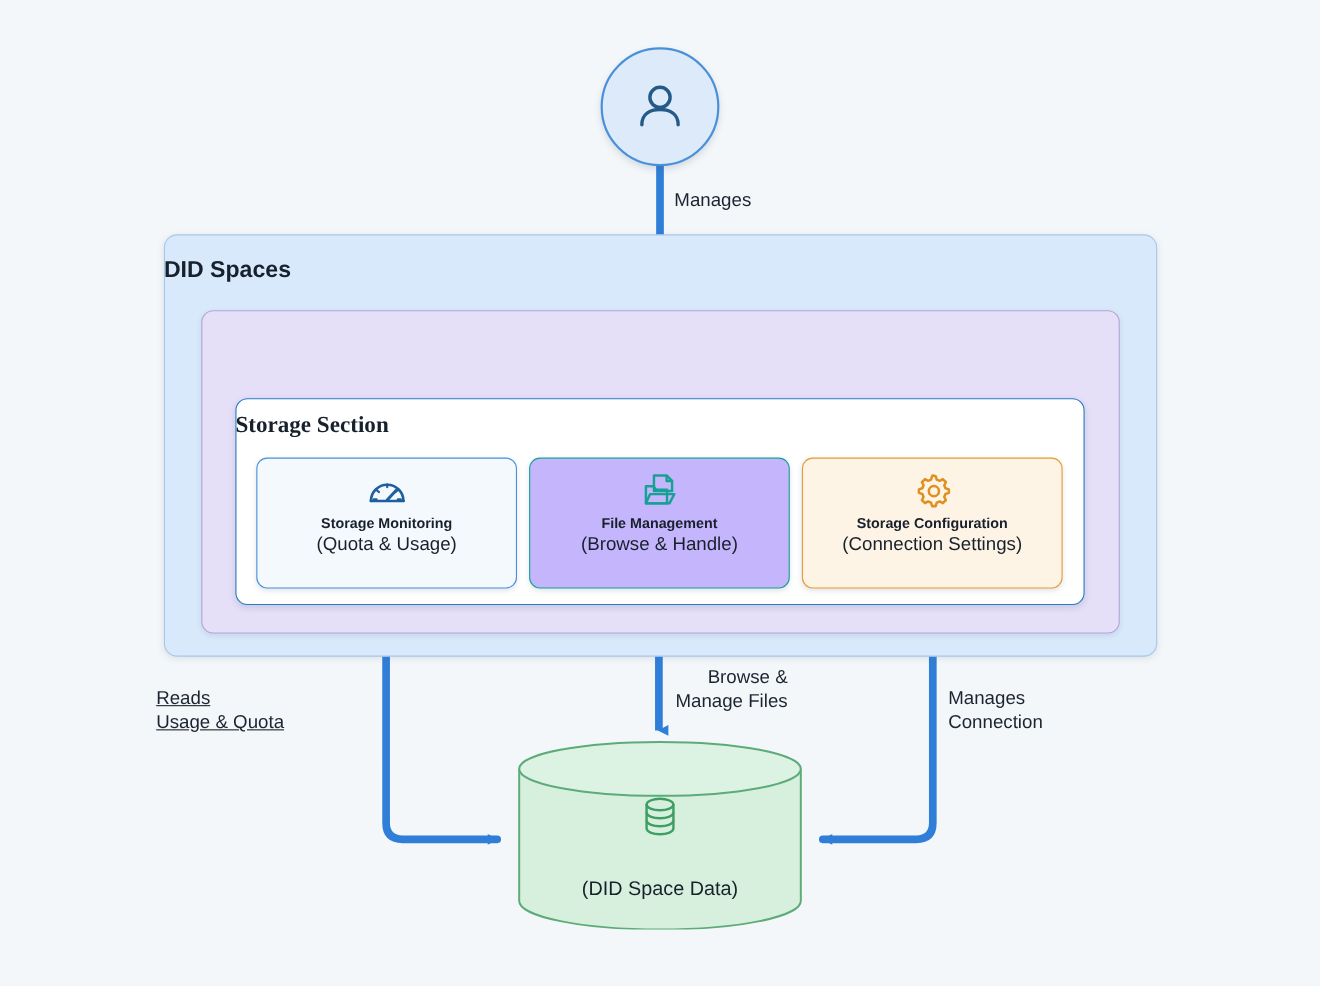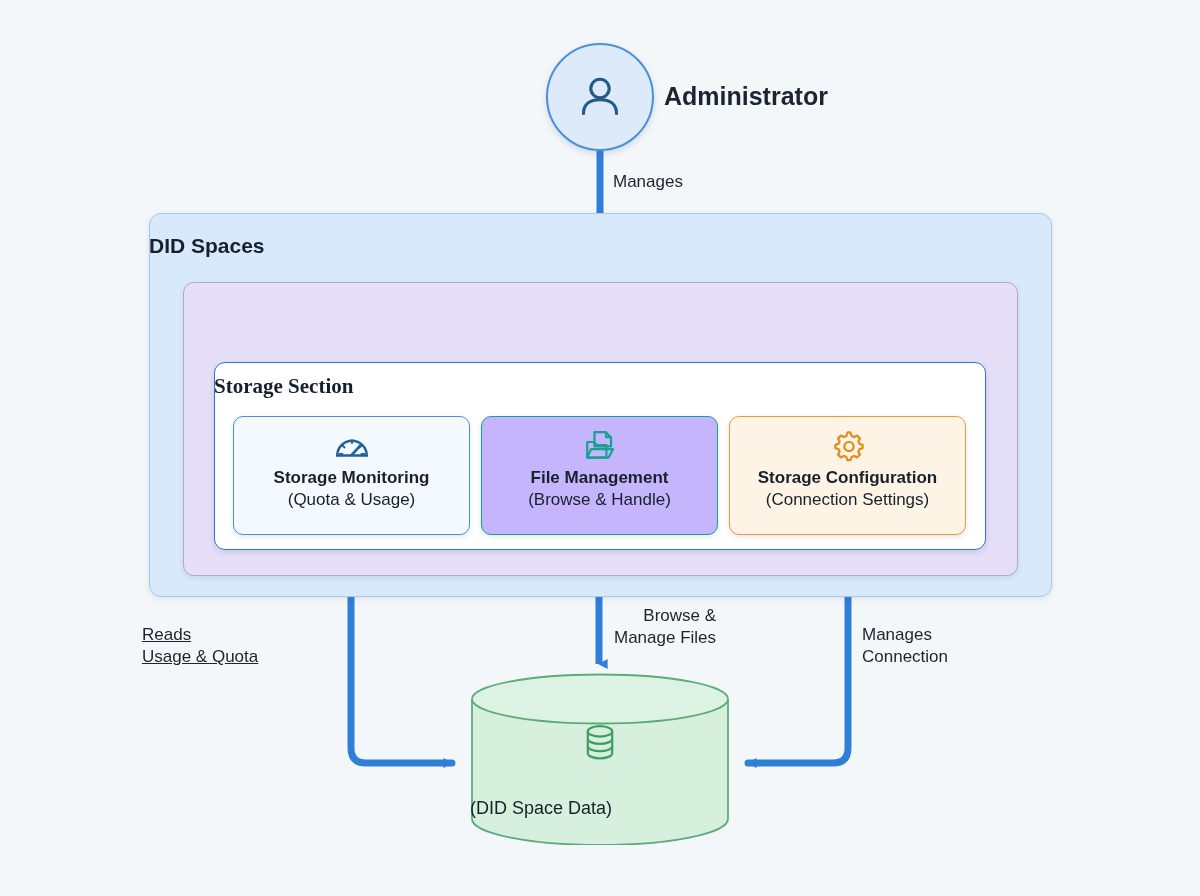--- a/index.html
+++ b/index.html
@@ -136,21 +136,21 @@
 
   .card-icon {
     margin-top: 11px;
     height: 34px;
     display: flex;
     align-items: center;
     justify-content: center;
   }
   .card-title {
     margin-top: 6px;
-    font-size: 17px;
+    font-size: 13px;
     font-weight: 700;
     color: #17202b;
     white-space: nowrap;
   }
   .card-sub {
     margin-top: 2px;
     font-size: 17px;
     font-weight: 400;
     color: #17202b;
     white-space: nowrap;
@@ -175,20 +175,21 @@
     width: 260px;
     text-align: center;
     font-size: 18px;
     font-weight: 700;
     color: #17202b;
   }
   #datastore-sub {
     left: 470px;
     top: 798px;
     width: 260px;
+    text-align: center;
     font-size: 18px;
     font-weight: 400;
     color: #17202b;
   }
 
   
   .edge-label {
     position: absolute;
     font-size: 17px;
     color: #1b2430;
@@ -233,21 +234,20 @@
 
   <div class="abs" id="did-spaces-title">DID Spaces</div>
   <div class="abs" id="storage-section-title">Storage Section</div>
 
   <div class="abs" id="actor-circle">
     <svg width="52" height="52" viewBox="0 0 52 52">
       <circle cx="26" cy="17.5" r="9.2" fill="none" stroke="#245a87" stroke-width="3.1"></circle>
       <path d="M9.5,42.5 C9.5,32.5 17,28.6 26,28.6 C35,28.6 42.5,32.5 42.5,42.5" fill="none" stroke="#245a87" stroke-width="3.1" stroke-linecap="round"></path>
     </svg>
   </div>
-  <div class="abs" id="actor-label">Administrator</div>
 
   <div class="card" id="card-monitoring">
     <div class="card-icon">
       <svg width="36" height="32" viewBox="0 0 36 32">
         <path d="M3.2,26.5 A14.8,14.8 0 0 1 32.8,26.5" fill="none" stroke="#1f5f9e" stroke-width="2.4" stroke-linecap="round"></path>
         <line x1="3.2" y1="26.5" x2="32.8" y2="26.5" stroke="#1f5f9e" stroke-width="2.4" stroke-linecap="round"></line>
         <line x1="18" y1="11.2" x2="18" y2="14.0" stroke="#1f5f9e" stroke-width="1.9" stroke-linecap="round"></line>
         <line x1="8.4" y1="16.6" x2="10.6" y2="18.4" stroke="#1f5f9e" stroke-width="1.9" stroke-linecap="round"></line>
         <line x1="27.6" y1="16.6" x2="25.4" y2="18.4" stroke="#1f5f9e" stroke-width="1.9" stroke-linecap="round"></line>
         <line x1="5.6" y1="25.0" x2="8.4" y2="25.0" stroke="#1f5f9e" stroke-width="1.9" stroke-linecap="round"></line>

